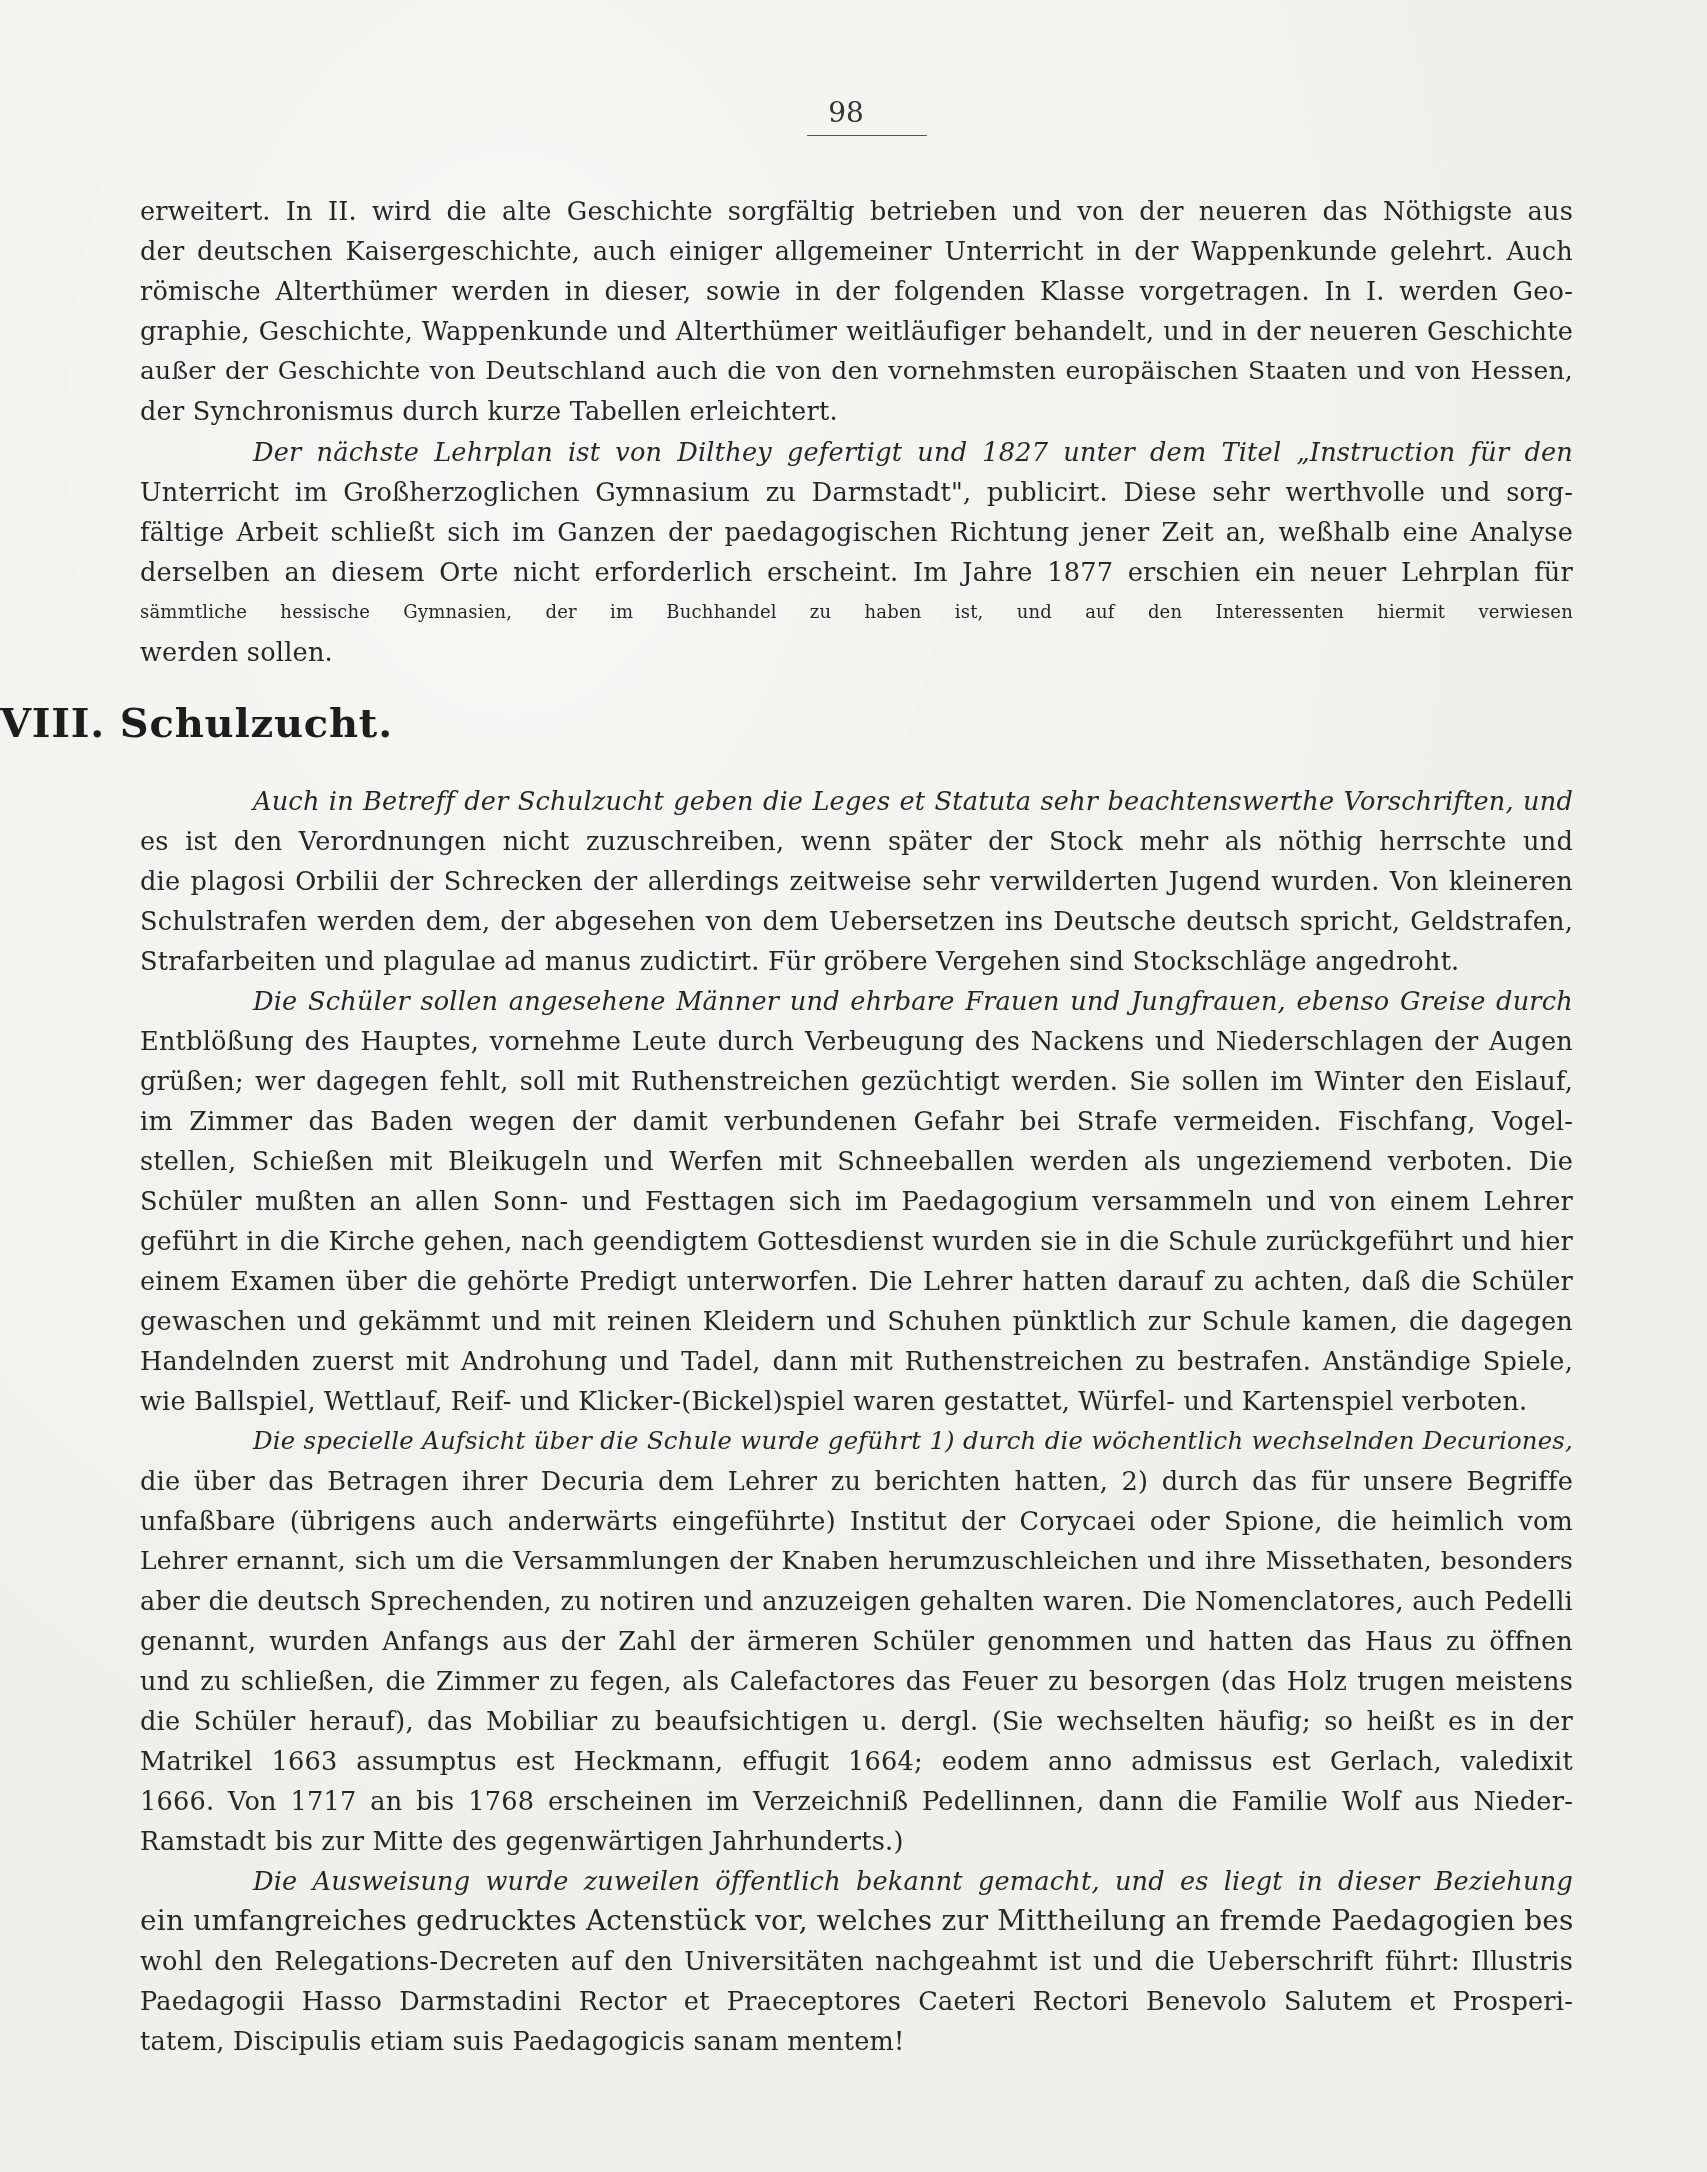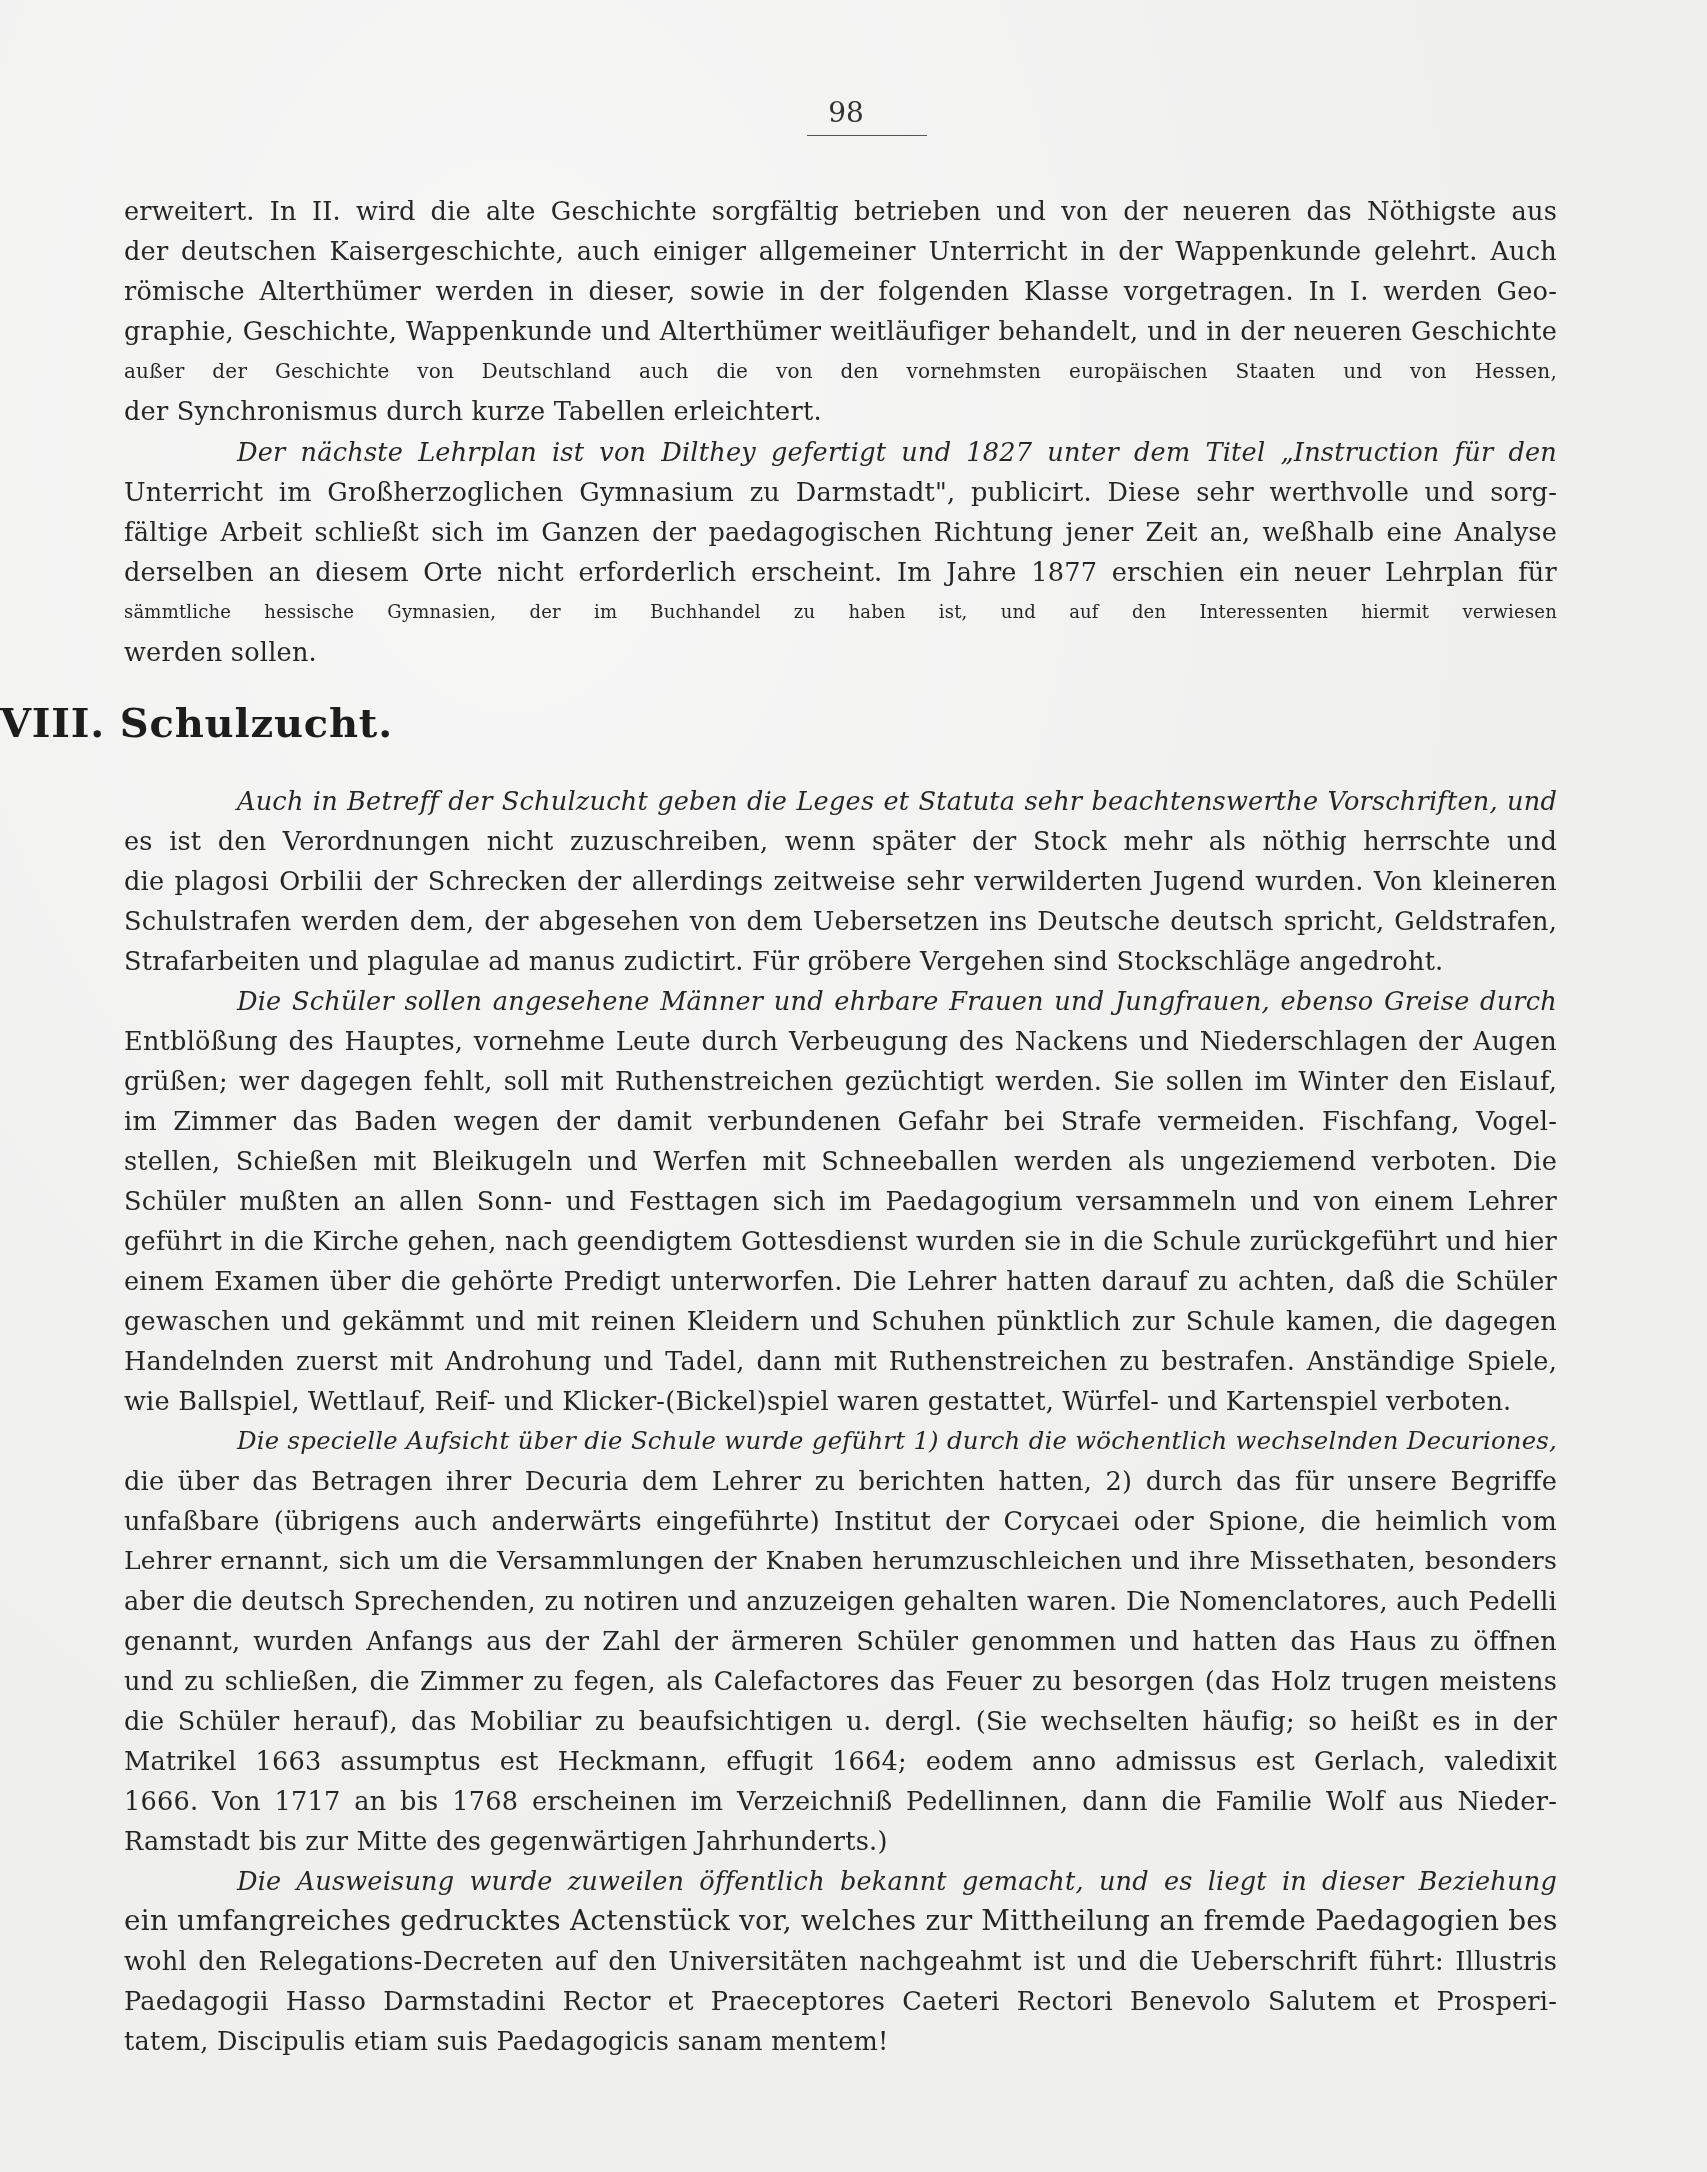--- a/index.html
+++ b/index.html
@@ -30,21 +30,21 @@
       color: #333;
     }
     .page-rule {
       position: absolute;
       left: 807px; top: 135px;
       width: 120px; height: 0;
       border-top: 1.6px solid #555;
     }
     .text-block {
       position: absolute;
-      left: 124px;
+      left: 140px;
       width: 1433px;
     }
     .line {
       display: block;
       height: 40px;
       line-height: 40px;
       font-size: 25.6px;
       text-align: justify;
       text-align-last: justify;
       white-space: nowrap;
@@ -75,21 +75,21 @@
 <div class="page">
   <div class="page-number">98</div>
   <div class="page-rule"></div>
 
   <div class="text-block" id="block1">
       <div>
         <span class="line">erweitert.  In II. wird die alte Geschichte sorgfältig betrieben und von der neueren das Nöthigste aus</span>
         <span class="line">der deutschen Kaisergeschichte, auch einiger allgemeiner Unterricht in der Wappenkunde gelehrt.  Auch</span>
         <span class="line">römische Alterthümer werden in dieser, sowie in der folgenden Klasse vorgetragen.  In I. werden Geo-</span>
         <span class="line">graphie, Geschichte, Wappenkunde und Alterthümer weitläufiger behandelt, und in der neueren Geschichte</span>
-        <span class="line" style="font-size: 20px;">außer der Geschichte von Deutschland auch die von den vornehmsten europäischen Staaten und von Hessen,</span>
+        <span class="line" style="font-size: 25px;">außer der Geschichte von Deutschland auch die von den vornehmsten europäischen Staaten und von Hessen,</span>
         <span class="line last">der Synchronismus durch kurze Tabellen erleichtert.</span>
       </div>
     </div>
   <div class="text-block" id="block2">
       <div>
         <span class="line indent">Der nächste Lehrplan ist von Dilthey gefertigt und 1827 unter dem Titel „Instruction für den</span>
         <span class="line">Unterricht im Großherzoglichen Gymnasium zu Darmstadt", publicirt.  Diese sehr werthvolle und sorg-</span>
         <span class="line">fältige Arbeit schließt sich im Ganzen der paedagogischen Richtung jener Zeit an, weßhalb eine Analyse</span>
         <span class="line">derselben an diesem Orte nicht erforderlich erscheint.  Im Jahre 1877 erschien ein neuer Lehrplan für</span>
         <span class="line" style="font-size: 18px;">sämmtliche hessische Gymnasien, der im Buchhandel zu haben ist, und auf den Interessenten hiermit verwiesen</span>

